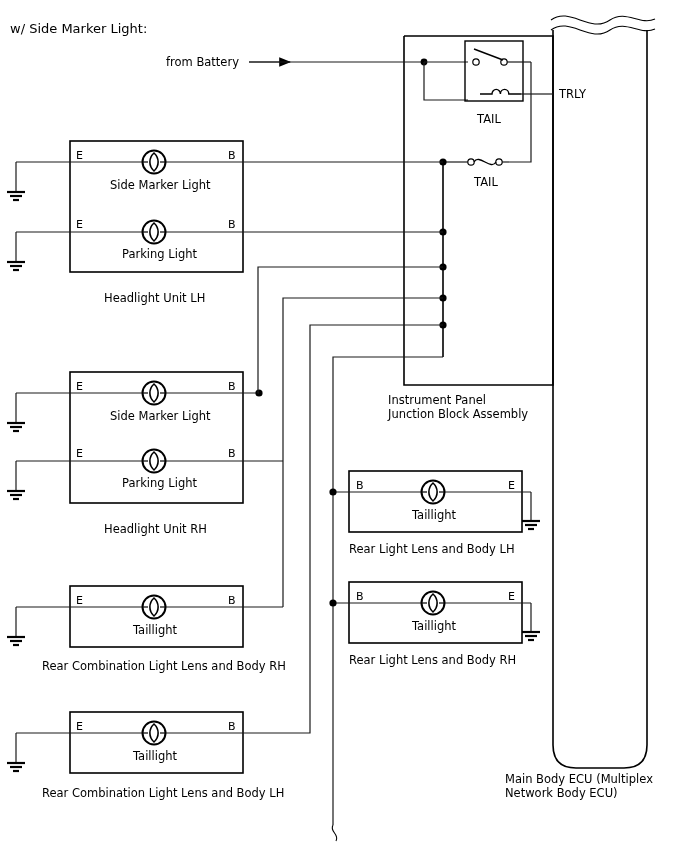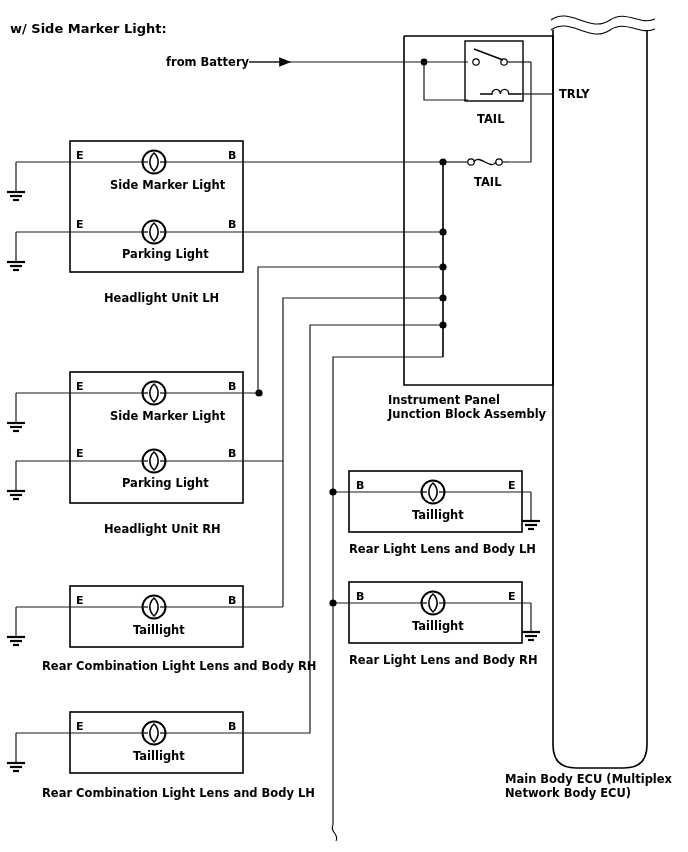--- a/index.html
+++ b/index.html
@@ -1,17 +1,17 @@
 <!DOCTYPE html>
 <html><head>
 <meta charset="utf-8">
 <style>
   html,body{margin:0;padding:0;background:#ffffff;}
   body{width:688px;height:852px;font-family:"DejaVu Sans","Liberation Sans",sans-serif;}
-  #wrap{position:relative;width:688px;height:852px;overflow:hidden;font-weight:bold;}
+  #wrap{position:relative;width:688px;height:852px;overflow:hidden;}
   svg#diagram{position:absolute;left:0;top:0;width:688px;height:852px;}
   .wire{stroke:#1a1a1a;stroke-width:1.2;fill:none;}
   .boxline{stroke:#000;stroke-width:1.6;fill:none;}
   .eculine{stroke:#000;stroke-width:1.6;fill:none;}
   .relayline{stroke:#000;stroke-width:1.4;fill:none;}
   .thin{stroke:#000;stroke-width:1.1;fill:none;}
   .dot{fill:#000;}
   .open{fill:#fff;stroke:#000;stroke-width:1.2;}
   text{font-family:"DejaVu Sans","Liberation Sans",sans-serif;fill:#000;}
   .t-title{font-size:13px;}

